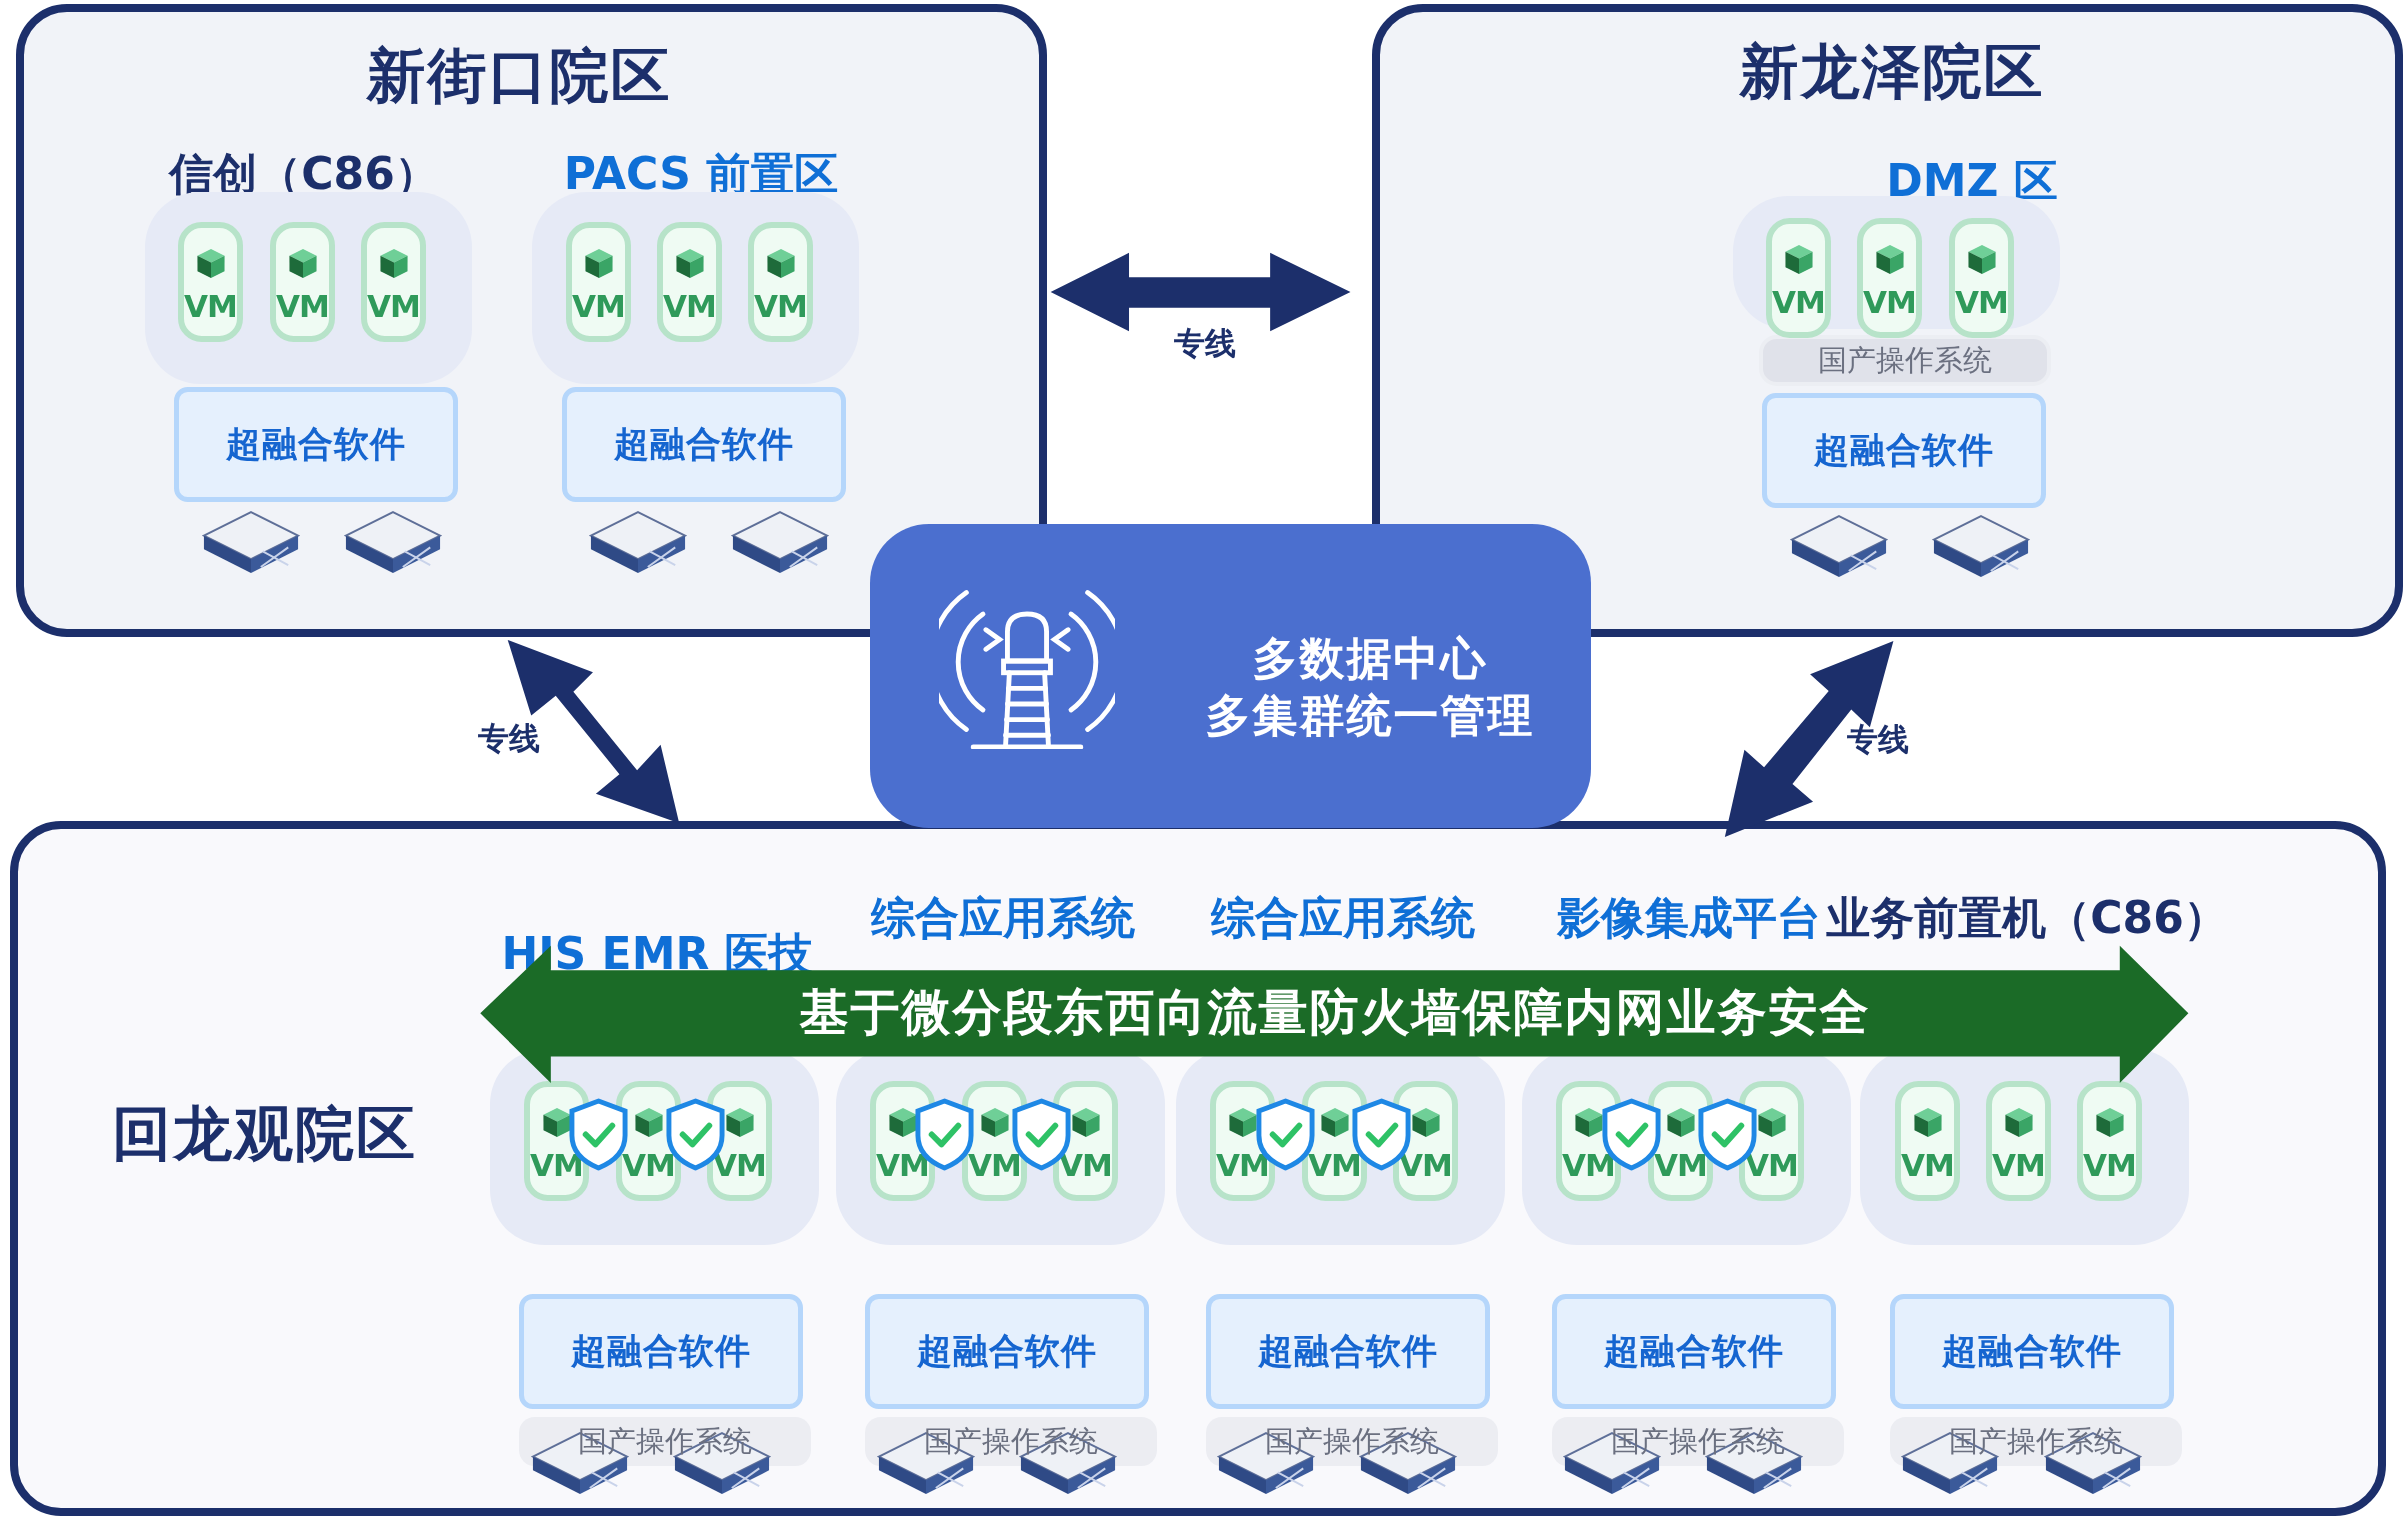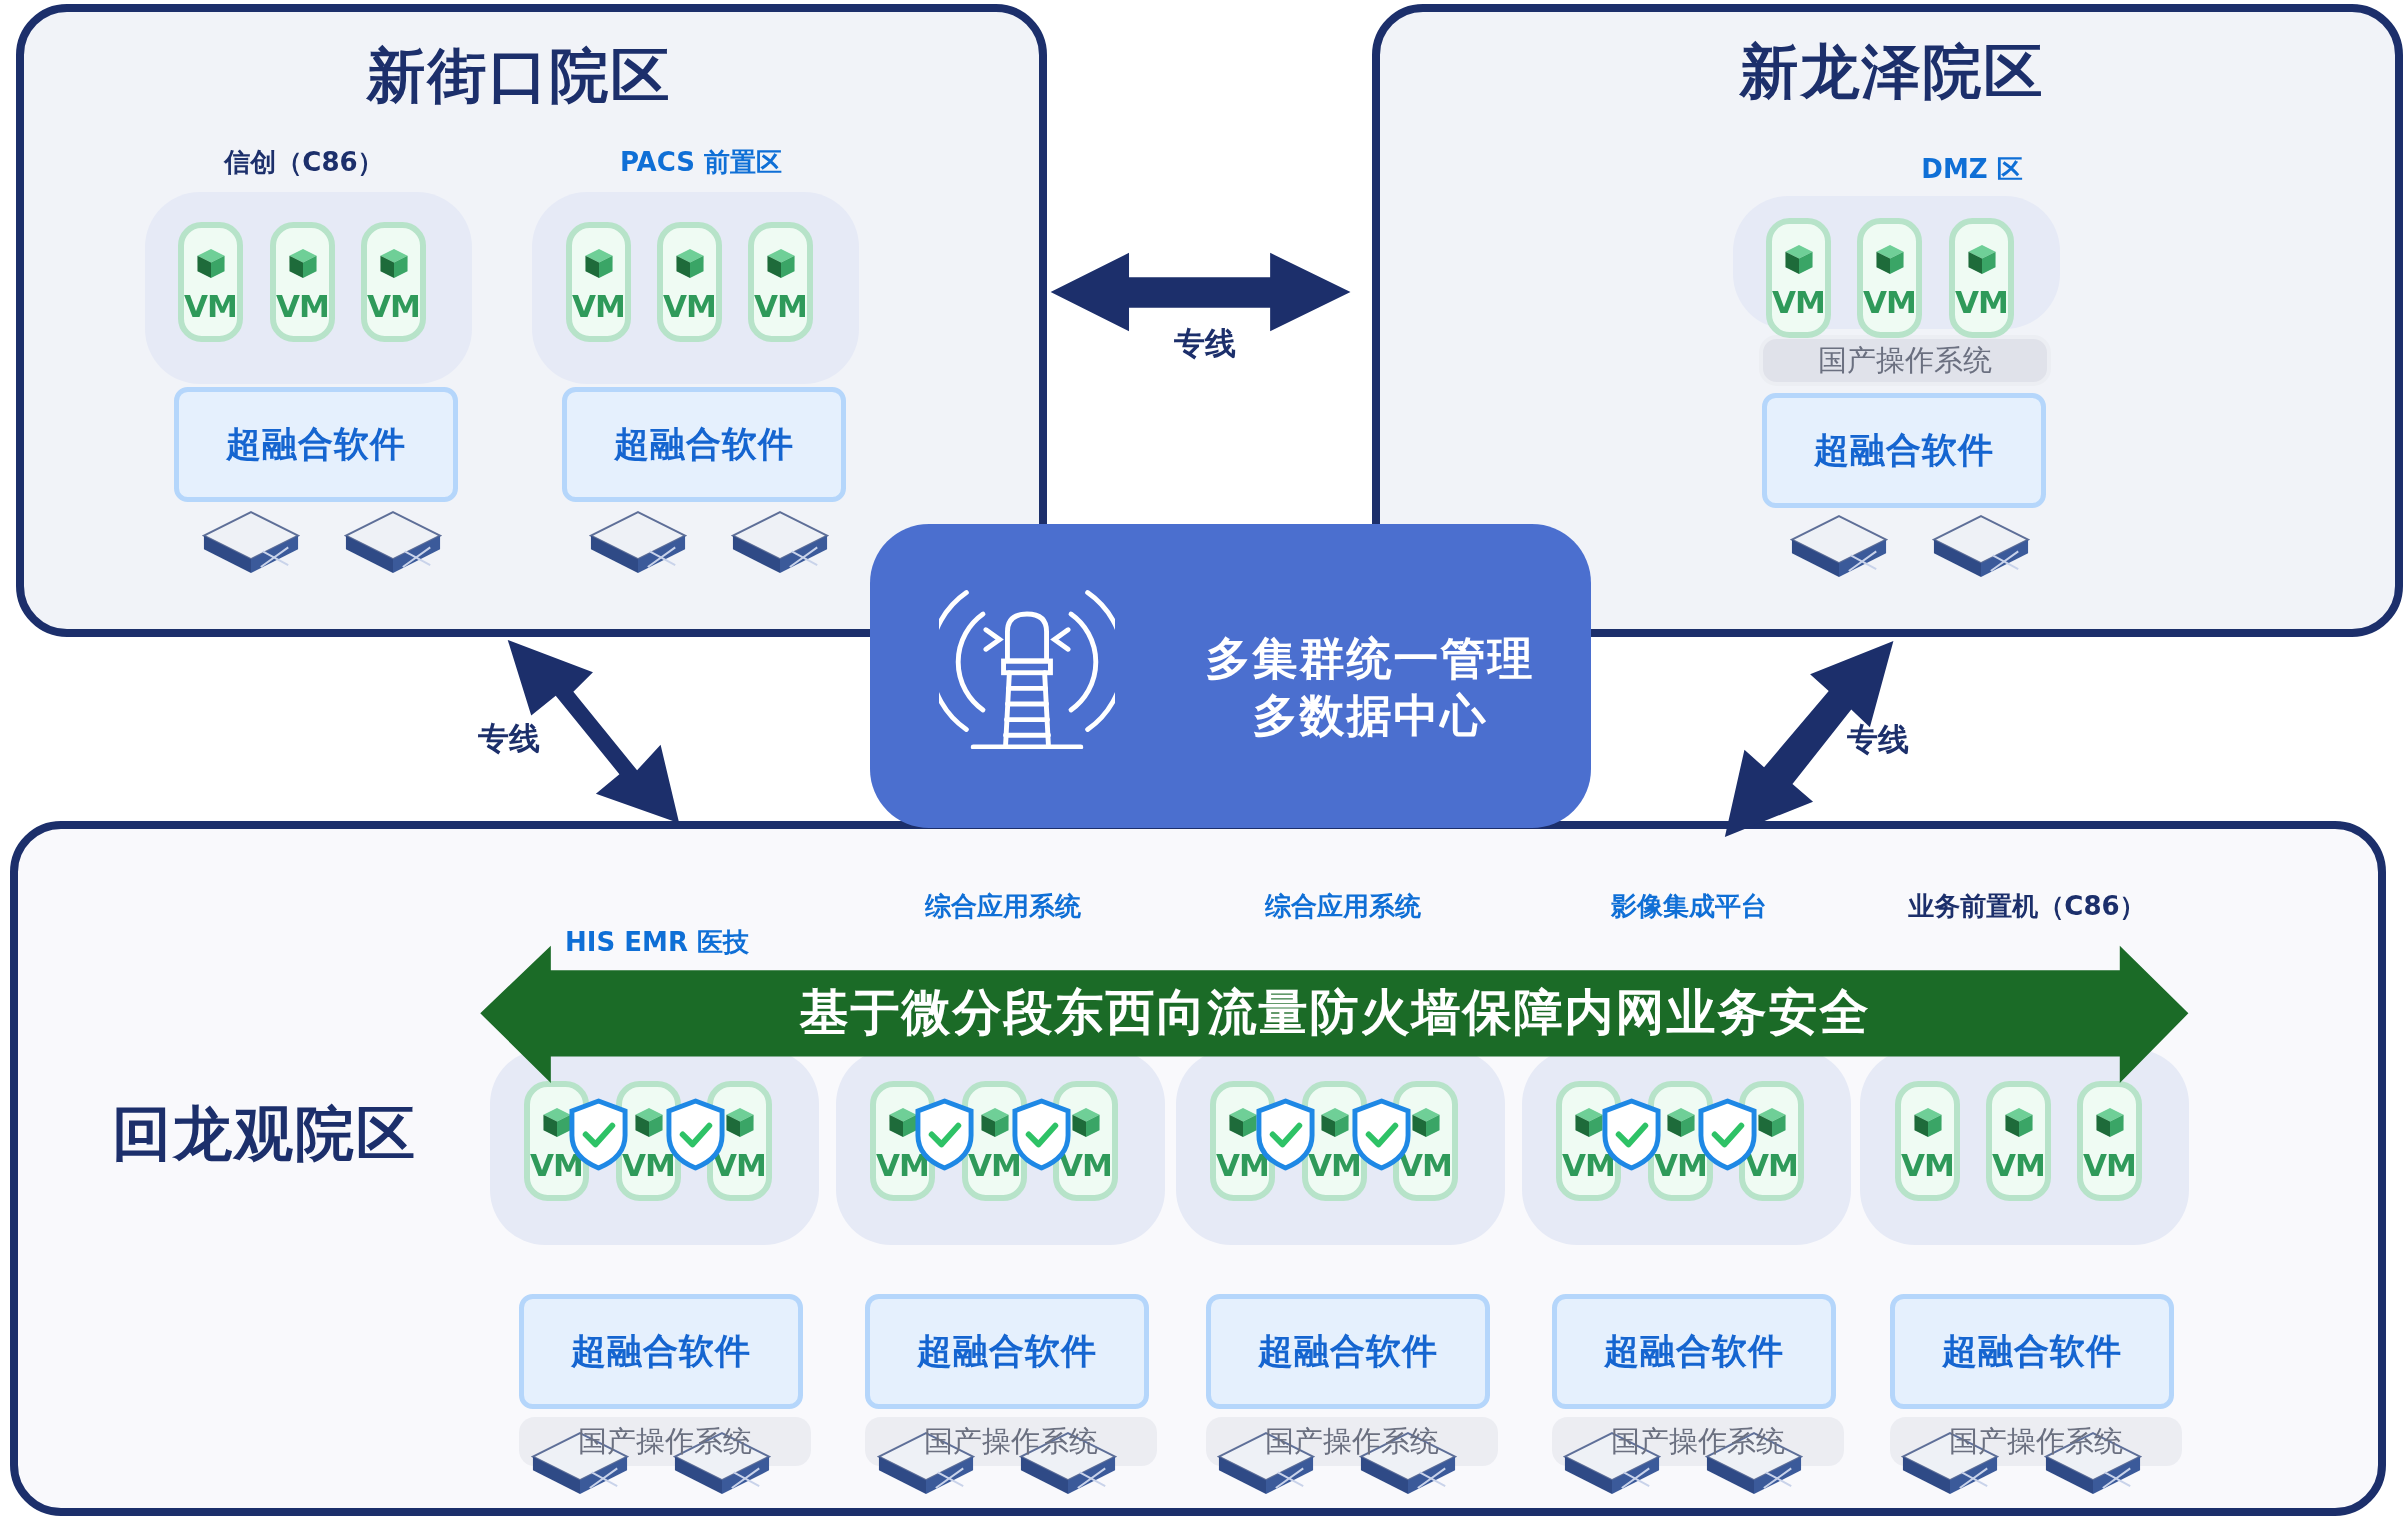--- a/index.html
+++ b/index.html
@@ -1,19 +1,19 @@
 <!DOCTYPE html>
 <html><head>
 <meta charset="utf-8">
 <style>
   html,body{margin:0;padding:0;background:#ffffff;}
   body{width:2407px;height:1518px;position:relative;overflow:hidden;font-family:"DejaVu Sans","Liberation Sans",sans-serif;}
   .campus{position:absolute;background:#f1f3f8;border:8.8px solid #1c2f6b;border-radius:51px;box-sizing:border-box;}
   .campus-title{position:absolute;font-size:59px;font-weight:bold;color:#1c2f6b;text-align:center;letter-spacing:2px;white-space:nowrap;}
-  .zone-label{position:absolute;font-size:26px;font-weight:bold;text-align:center;white-space:nowrap;}
+  .zone-label{position:absolute;font-size:44px;font-weight:bold;text-align:center;white-space:nowrap;}
   .zone-label.blue{color:#0f6fd6;}
   .zone-label.dark{color:#1c2f6b;}
   .vm-group{position:absolute;background:#e6eaf6;border-radius:55px;}
   .vm{position:absolute;width:65px;height:120px;background:#effbf3;border:6.9px solid #b7e3c9;border-radius:23.5px;box-sizing:border-box;}
   .vm .cube{position:absolute;left:50%;top:19.6px;transform:translateX(-50%);width:29px;height:31px;}
   .vm .vmtxt{position:absolute;left:0;right:0;bottom:11.8px;text-align:center;color:#2f9a5a;font-size:31px;font-weight:bold;letter-spacing:-1px;}
   .hci{position:absolute;background:#e5f0fd;border:5.9px solid #b5d6fb;border-radius:13.7px;box-sizing:border-box;display:flex;align-items:center;justify-content:center;}
   .hci span{color:#1565d0;font-size:35px;font-weight:bold;letter-spacing:1px;}
   .os{position:absolute;background:#e0e2ea;border:4.9px solid #eceef3;border-radius:17.6px;box-sizing:border-box;display:flex;align-items:center;justify-content:center;}
   .os span{color:#6b7080;font-size:29px;}
@@ -74,22 +74,22 @@
       <path d="M135 42 A60 60 0 0 1 135 140"></path>
       <path d="M70 60 Q70 42 90 42 Q110 42 110 60 L110 90 L70 90 Z"></path>
       <rect x="66" y="90" width="48" height="12"></rect>
       <path d="M72 102 L68 178 M108 102 L112 178"></path>
       <path d="M71 118 L109 118 M70 134 L110 134 M69 150 L111 150 M68 166 L112 166"></path>
       <path d="M48 58 L62 68 L48 78 M132 58 L118 68 L132 78"></path>
       <path d="M35 178 L145 178"></path>
     </g>
   </svg>
   <div class="center-text">
+    <div>多数据中心</div>
     <div>多集群统一管理</div>
-    <div>多数据中心</div>
   </div>
 </div>
 
 <svg class="overlay" width="2407" height="1518" viewBox="0 0 2456 1549" style="z-index:4;">
 
   <polygon points="1072,298 1152,258 1152,283 1296,283 1296,258 1378,298 1296,338 1296,314 1152,314 1152,338" fill="#1c2f6b"></polygon>
 
   <g>
     <polygon points="518,653 605,686 585,706 650,786 674,760 693,840 608,810 632,790 567,710 542,730" fill="#1c2f6b"></polygon>
   </g>

